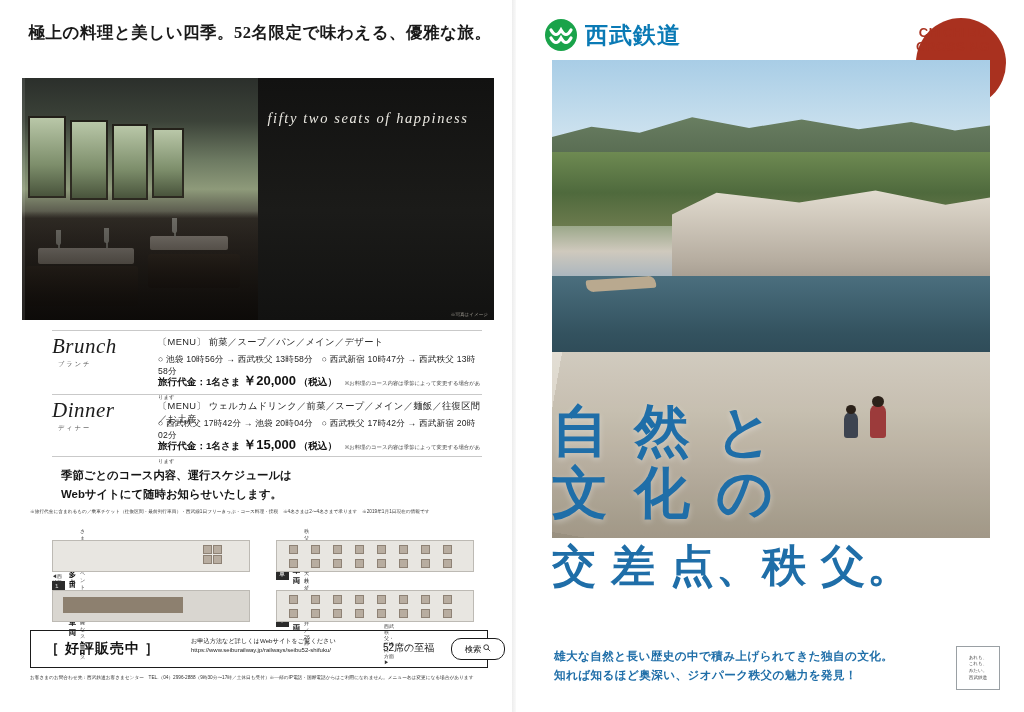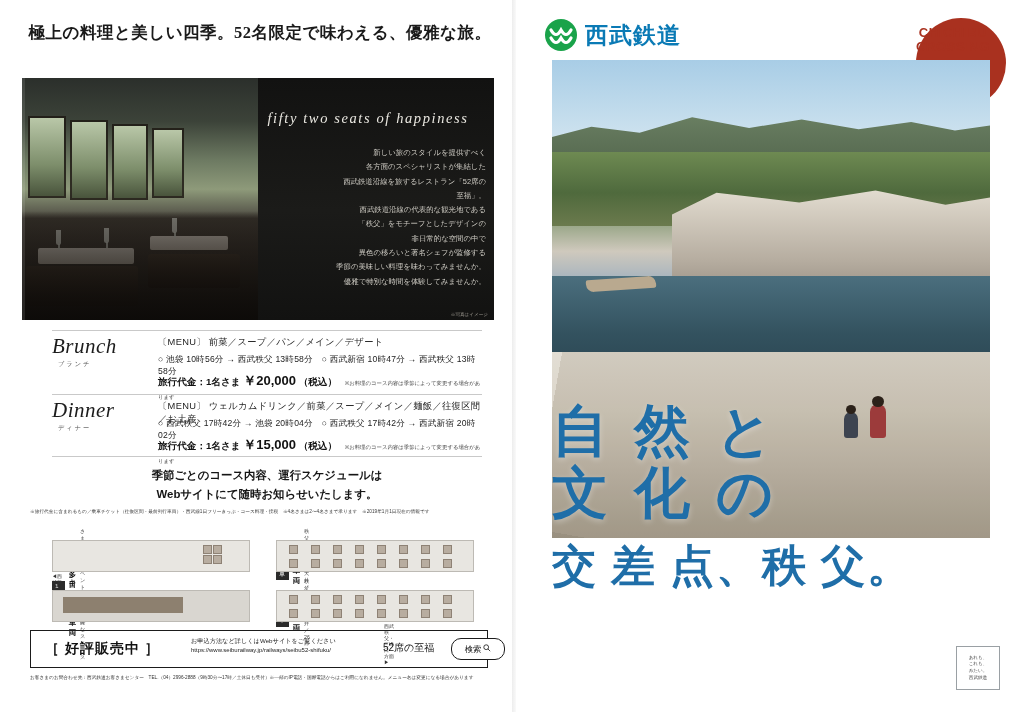--- a/index.html
+++ b/index.html
@@ -109,21 +109,21 @@
     font-size:5.4px;font-weight:normal;color:#444;margin-left:5px;letter-spacing:0;
   }
   .rule{
     position:absolute;left:52px;width:430px;height:1px;background:#c9c9c9;
   }
   .rule-1{top:330px;}
   .rule-2{top:394px;}
   .rule-3{top:456px;}
 
   .seasonal{
-    position:absolute;left:52px;top:466px;width:430px;text-align:center;
+    position:absolute;left:61px;top:466px;width:430px;text-align:left;
     font-size:11.4px;font-weight:bold;color:#151515;line-height:19px;
   }
   .finenote{
     position:absolute;left:30px;top:508px;width:460px;
     font-size:4.7px;color:#3a3a3a;line-height:8px;text-align:left;
   }
 
   
   .cars{position:absolute;left:52px;top:528px;width:430px;height:92px;}
   .car{position:absolute;}
@@ -300,29 +300,20 @@
           <div class="hero-seat" style="left:4px;top:188px;width:112px;height:40px;"></div>
           <div class="hero-seat" style="left:126px;top:176px;width:92px;height:34px;"></div>
           <div class="hero-glass" style="left:34px;top:152px;"></div>
           <div class="hero-glass" style="left:82px;top:150px;"></div>
           <div class="hero-glass" style="left:150px;top:140px;"></div>
         </div>
         <div class="hero-right"></div>
         <div class="hero-note">※写真はイメージ</div>
       </div>
       <div class="hero-script">fifty two seats of happiness</div>
-      <div class="hero-copy" style="white-space:pre-line;">新しい旅のスタイルを提供すべく
-各方面のスペシャリストが集結した
-西武鉄道沿線を旅するレストラン「52席の至福」。
-西武鉄道沿線の代表的な観光地である
-「秩父」をモチーフとしたデザインの
-非日常的な空間の中で
-異色の移ろいと著名シェフが監修する
-季節の美味しい料理を味わってみませんか。
-優雅で特別な時間を体験してみませんか。</div>
 
       <div class="rule rule-1"></div>
       <div class="course course-brunch">
         <div class="course-name">Brunch</div>
         <div class="course-name-sub">ブランチ</div>
         <div class="course-menu">〔MENU〕 前菜／スープ／パン／メイン／デザート</div>
         <div class="course-route">○ 池袋 10時56分 → 西武秩父 13時58分　○ 西武新宿 10時47分 → 西武秩父 13時58分</div>
         <div class="course-price">
           <span>旅行代金：1名さま</span>
           <span class="amount">￥20,000</span>
@@ -493,20 +484,22 @@
         <div class="cp-person cp-p2"></div>
         <div class="cp-person cp-p2h"></div>
       </div>
 
       <div class="headline-jp">
         <div class="hl-1">自 然 と</div>
         <div class="hl-2">文 化 の</div>
         <div class="hl-3">交 差 点、秩 父。</div>
       </div>
 
+      <div class="sub-copy" style="white-space:pre-line;">雄大な自然と長い歴史の中で積み上げられてきた独自の文化。
+知れば知るほど奥深い、ジオパーク秩父の魅力を発見！</div>
 
       <div class="corner-box">
         <span style="white-space:pre-line;">あれも、
 これも、
 みたい。
 西武鉄道</span>
       </div>
 
     </div>
   </div>

